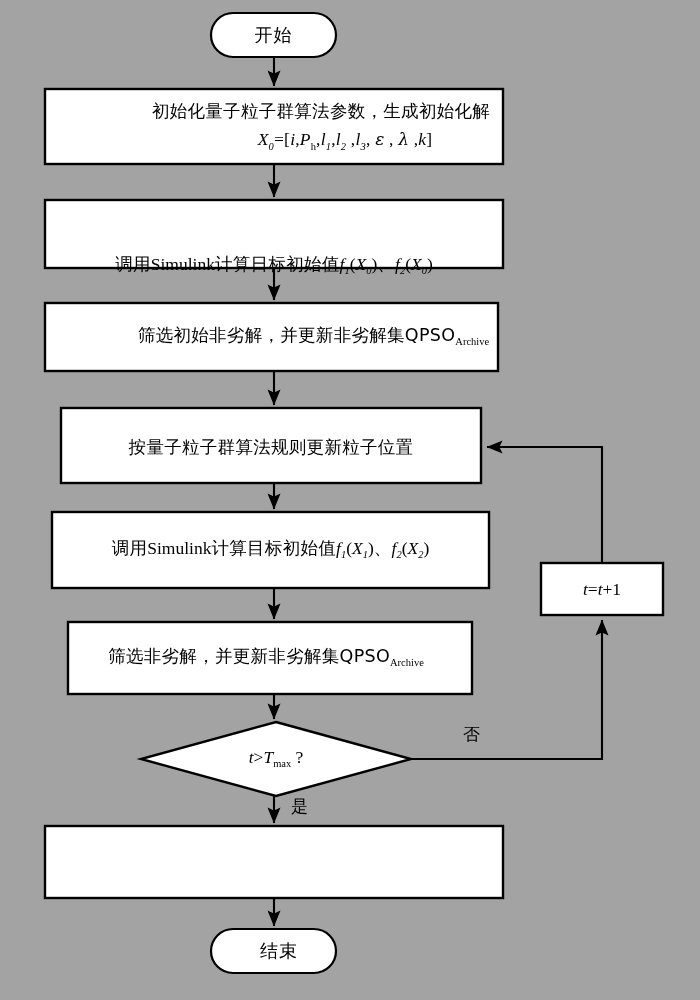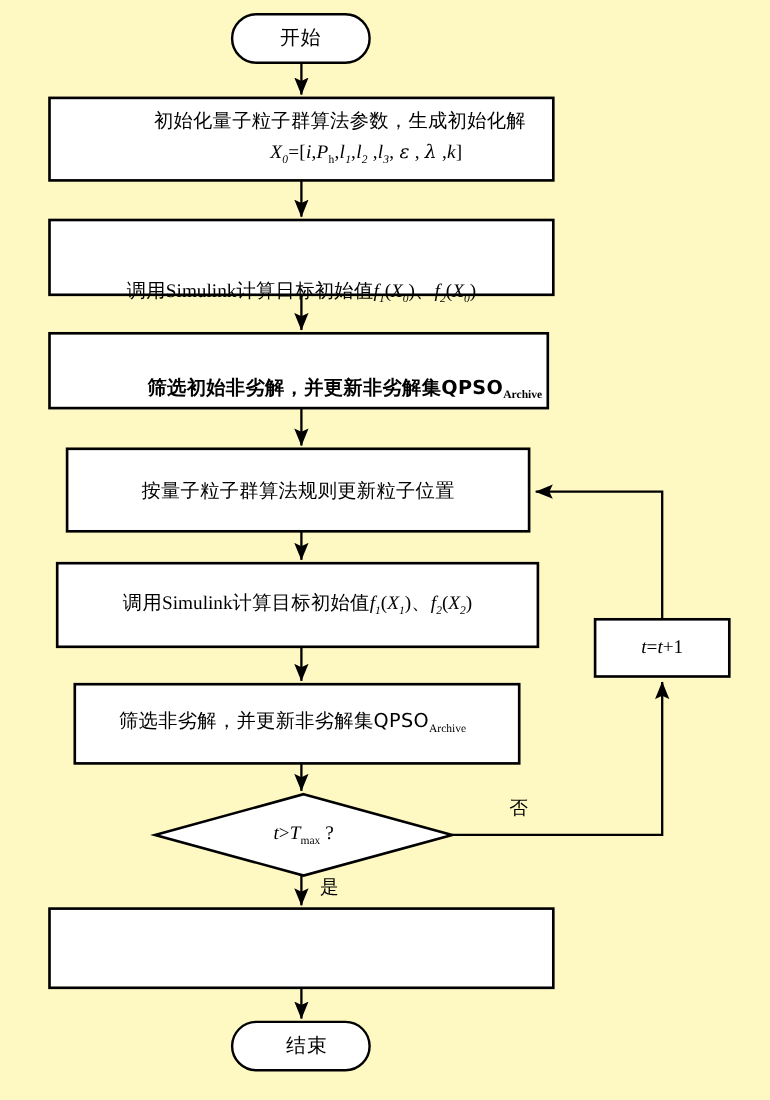--- a/index.html
+++ b/index.html
@@ -10,21 +10,21 @@
   body {
     width: 700px;
     height: 1000px;
     font-family: "Liberation Serif", "DejaVu Serif", serif;
     overflow: hidden;
   }
   #flowchart-root {
     position: relative;
     width: 700px;
     height: 1000px;
-    background: #fef9c3;
+    background: #a3a3a3;
   }
   svg.chart-canvas {
     position: absolute;
     top: 0;
     left: 0;
     width: 700px;
     height: 1000px;
   }
   .node-shape {
     fill: #ffffff;
@@ -151,30 +151,30 @@
     <line class="conn-line" x1="274" y1="898" x2="274" y2="926" marker-end="url(#arrow)"></line>
 
     <path class="conn-line" d="M411,759 L602,759 L602,620" marker-end="url(#arrow)"></path>
     <path class="conn-line" d="M602,563 L602,447 L487,447" marker-end="url(#arrow)"></path>
   </svg>
 
   <div class="node-label" style="left:211px; top:13px; width:125px; height:44px;">
     <span class="term-label">开始</span>
   </div>
 
-  <div class="node-label multi" style="left:45px; top:89px; width:528px; height:75px;">
+  <div class="node-label multi" style="left:45px; top:89px; width:528px; height:75px;padding-left:12px;">
     <span class="cjk">初始化量子粒子群算法参数，生成初始化解</span>
     <span class="formula-row"><span class="var-it">X</span><span class="sub var-it">0</span><span class="rm">=[</span><span class="var-it">i</span><span class="rm">,</span><span class="var-it">P</span><span class="sub-rm">h</span><span class="rm">,</span><span class="var-it">l</span><span class="sub var-it">1</span><span class="rm">,</span><span class="var-it">l</span><span class="sub var-it">2</span><span class="rm">&nbsp;,</span><span class="var-it">l</span><span class="sub var-it">3</span><span class="rm">,&nbsp;</span><span class="greek">ε</span><span class="rm">&nbsp;,&nbsp;</span><span class="greek">λ</span><span class="rm">&nbsp;,</span><span class="var-it">k</span><span class="rm">]</span></span>
   </div>
 
   <div class="node-label" style="left:45px; top:200px; width:458px; height:68px;margin-top:32px;">
     <span><span class="cjk">调用</span><span class="rm">Simulink</span><span class="cjk">计算日标初始值</span><span class="var-it">f</span><span class="sub var-it">1</span><span class="rm">(</span><span class="var-it">X</span><span class="sub var-it">0</span><span class="rm">)</span><span class="cjk">、</span><span class="var-it">f</span><span class="sub var-it">2</span><span class="rm">(</span><span class="var-it">X</span><span class="sub var-it">0</span><span class="rm">)</span></span>
   </div>
 
-  <div class="node-label" style="left:45px; top:321px; width:537px; height:68px;font-weight:bold;">
+  <div class="node-label" style="left:45px; top:303px; width:537px; height:68px;">
     <span><span class="cjk">筛选初始非劣解，并更新非劣解集QPSO</span><span class="sub-rm">Archive</span></span>
   </div>
 
   <div class="node-label" style="left:61px; top:408px; width:420px; height:78px;">
     <span class="cjk">按量子粒子群算法规则更新粒子位置</span>
   </div>
 
   <div class="node-label" style="left:52px; top:512px; width:437px; height:76px;">
     <span><span class="cjk">调用</span><span class="rm">Simulink</span><span class="cjk">计算目标初始值</span><span class="var-it">f</span><span class="sub var-it">1</span><span class="rm">(</span><span class="var-it">X</span><span class="sub var-it">1</span><span class="rm">)</span><span class="cjk">、</span><span class="var-it">f</span><span class="sub var-it">2</span><span class="rm">(</span><span class="var-it">X</span><span class="sub var-it">2</span><span class="rm">)</span></span>
   </div>

